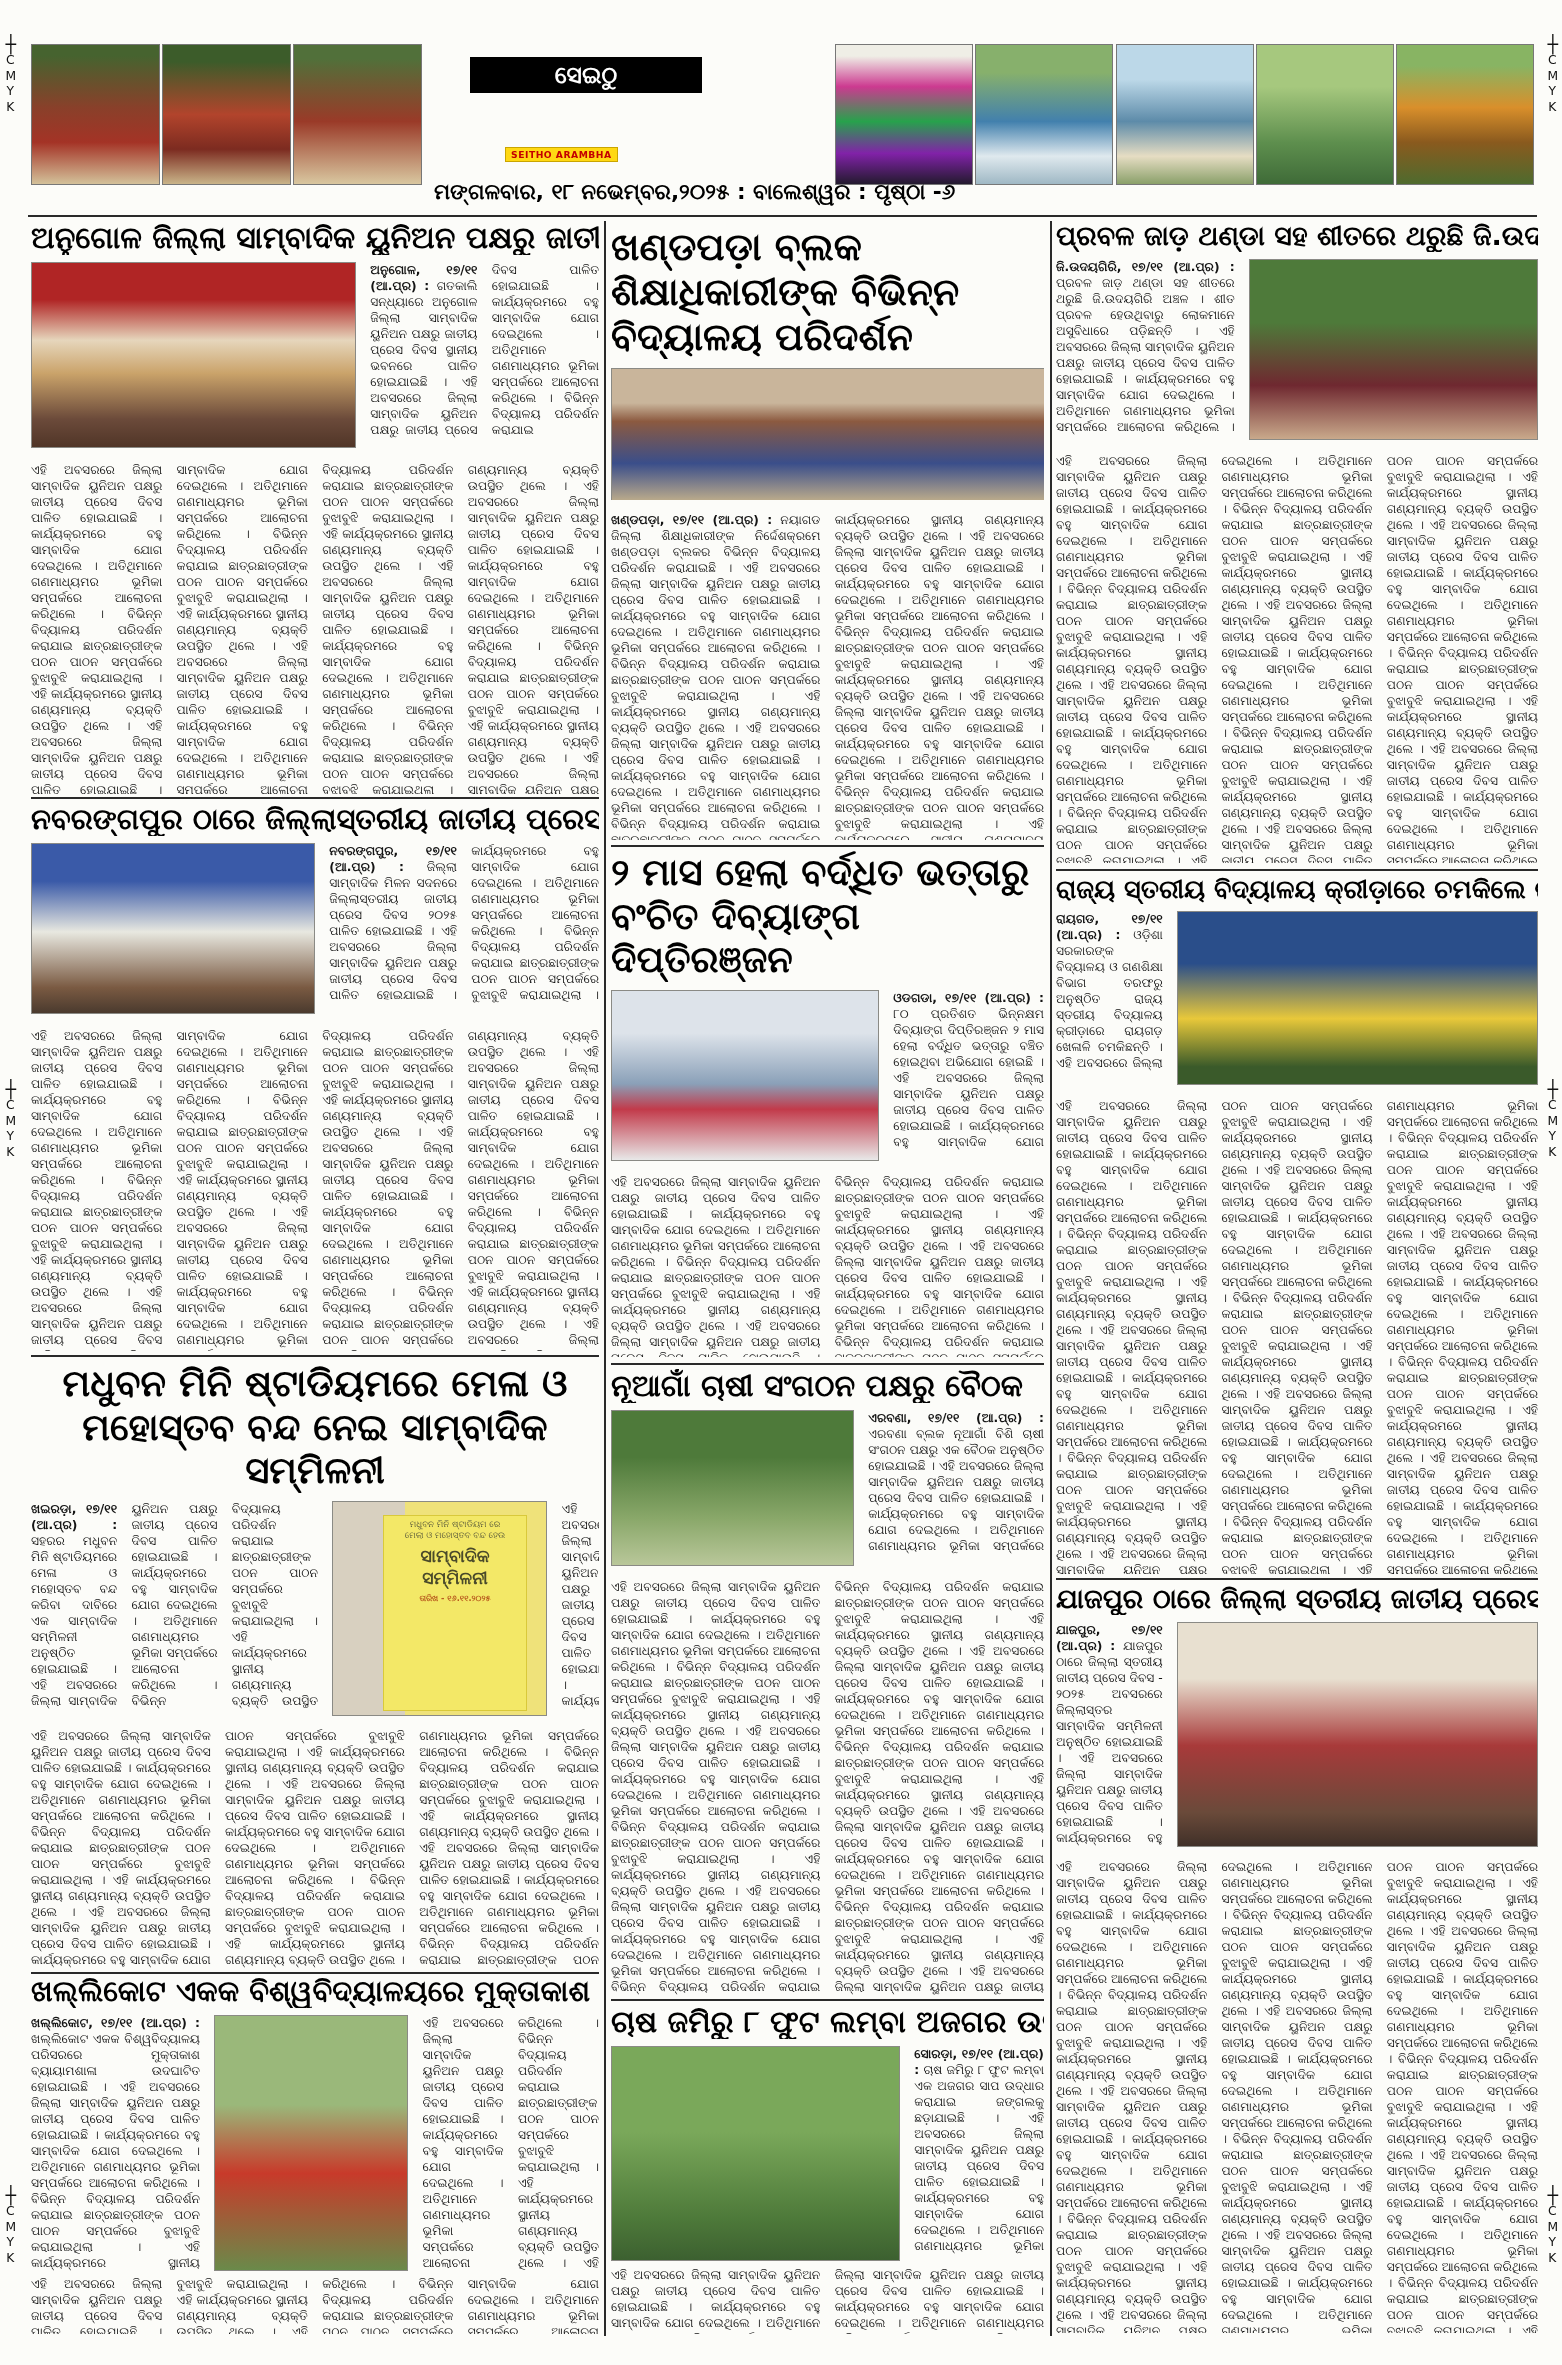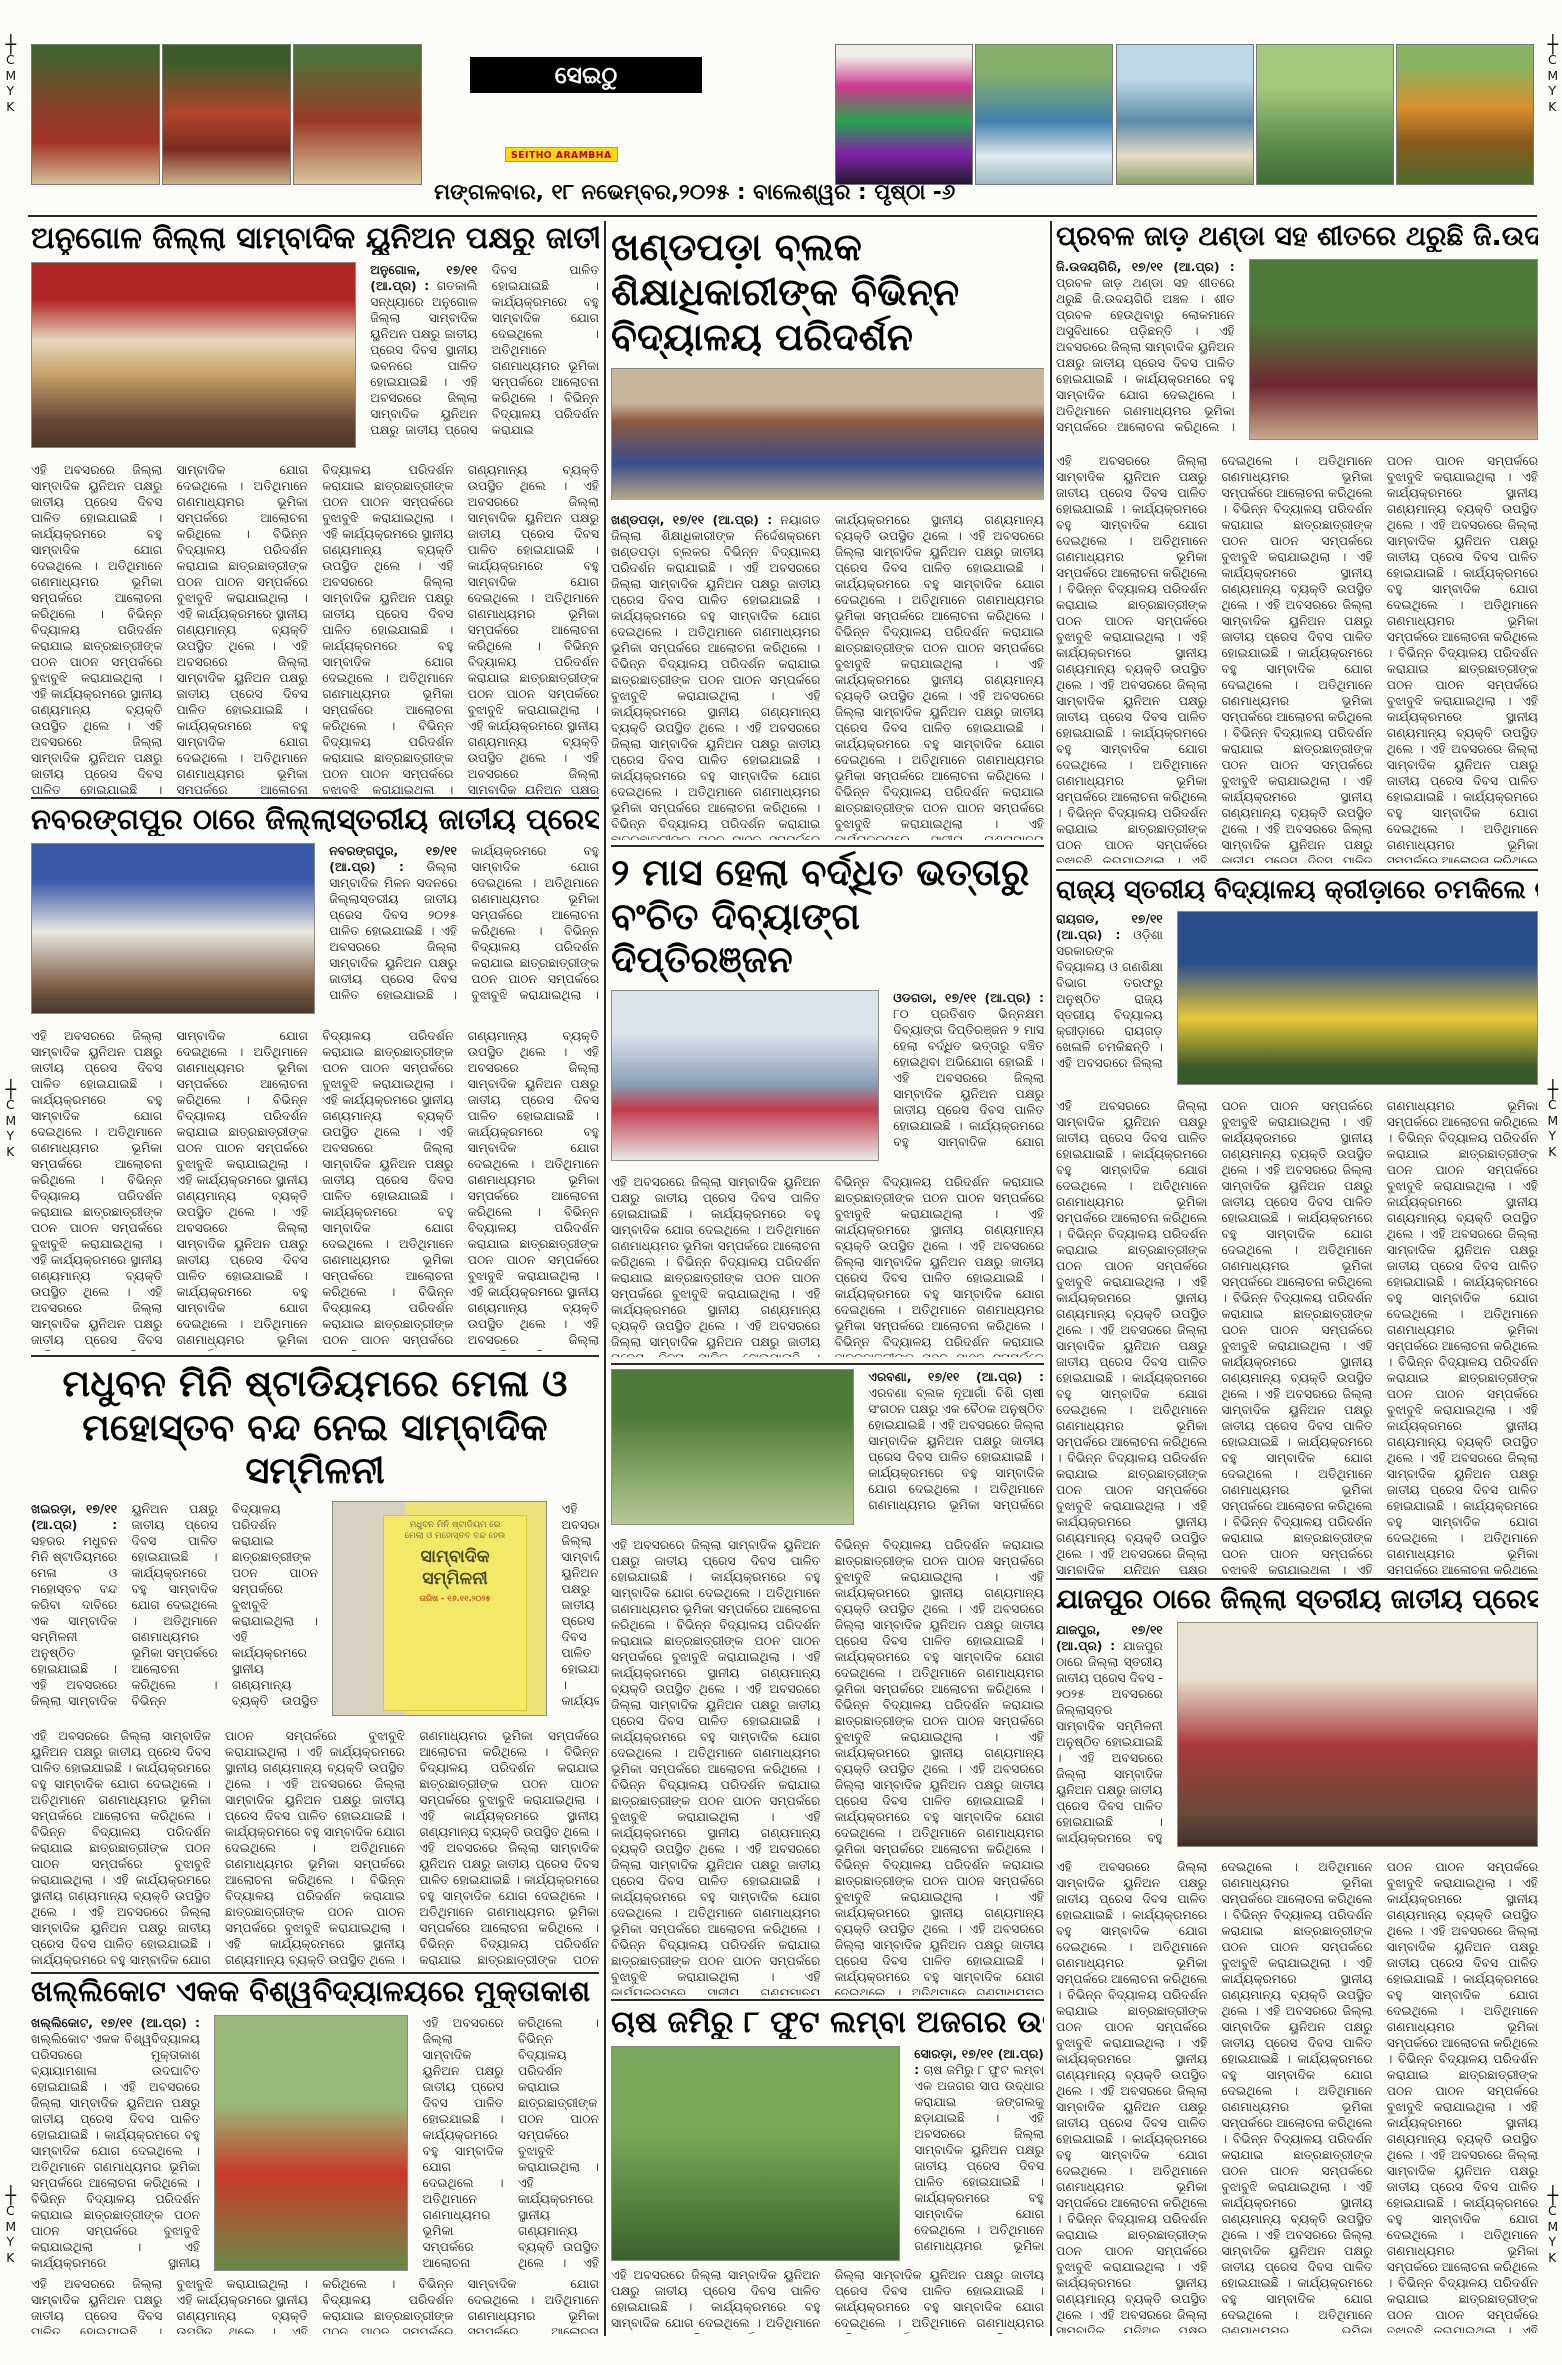--- a/index.html
+++ b/index.html
@@ -180,20 +180,21 @@
           <span class="b-l">ସାମ୍ବାଦିକ ସମ୍ମିଳନୀ</span>
           <span class="b-d">ତାରିଖ - ୧୬.୧୧.୨୦୨୫</span>
         </div>
       </div>
       <div class="cols" style="column-count:1;"> ଏହି ଅବସରରେ ଜିଲ୍ଲା ସାମ୍ବାଦିକ ୟୁନିଅନ ପକ୍ଷରୁ ଜାତୀୟ ପ୍ରେସ ଦିବସ ପାଳିତ ହୋଇଯାଇଛି । କାର୍ଯ୍ୟକ୍ରମରେ ବହୁ ସାମ୍ବାଦିକ ଯୋଗ ଦେଇଥିଲେ । ଅତିଥିମାନେ ଗଣମାଧ୍ୟମର ଭୂମିକା ସମ୍ପର୍କରେ ଆଲୋଚନା କରିଥିଲେ । ବିଭିନ୍ନ ବିଦ୍ୟାଳୟ ପରିଦର୍ଶନ କରାଯାଇ ଛାତ୍ରଛାତ୍ରୀଙ୍କ ପଠନ ପାଠନ ସମ୍ପର୍କରେ ବୁଝାବୁଝି କରାଯାଇଥିଲା । ଏହି କାର୍ଯ୍ୟକ୍ରମରେ ସ୍ଥାନୀୟ ଗଣ୍ୟମାନ୍ୟ ବ୍ୟକ୍ତି ଉପସ୍ଥିତ ଥିଲେ । ଏହି ଅବସରରେ ଜିଲ୍ଲା ସାମ୍ବାଦିକ ୟୁନିଅନ ପକ୍ଷରୁ ଜାତୀୟ ପ୍ରେସ ଦିବସ ପାଳିତ ହୋଇଯାଇଛି । କାର୍ଯ୍ୟକ୍ରମରେ ବହୁ ସାମ୍ବାଦିକ ଯୋଗ ଦେଇଥିଲେ । ଅତିଥିମାନେ ଗଣମାଧ୍ୟମର ଭୂମିକା ସମ୍ପର୍କରେ ଆଲୋଚନା କରିଥିଲେ । ବିଭିନ୍ନ ବିଦ୍ୟାଳୟ ପରିଦର୍ଶନ କରାଯାଇ ଛାତ୍ରଛାତ୍ରୀଙ୍କ ପଠନ ପାଠନ ସମ୍ପର୍କରେ ବୁଝାବୁଝି କରାଯାଇଥିଲା । ଏହି କାର୍ଯ୍ୟକ୍ରମରେ ସ୍ଥାନୀୟ ଗଣ୍ୟମାନ୍ୟ ବ୍ୟକ୍ତି ଉପସ୍ଥିତ ଥିଲେ । </div>
     </div>
     <div class="cols rest" style="column-count:3;"> ଏହି ଅବସରରେ ଜିଲ୍ଲା ସାମ୍ବାଦିକ ୟୁନିଅନ ପକ୍ଷରୁ ଜାତୀୟ ପ୍ରେସ ଦିବସ ପାଳିତ ହୋଇଯାଇଛି । କାର୍ଯ୍ୟକ୍ରମରେ ବହୁ ସାମ୍ବାଦିକ ଯୋଗ ଦେଇଥିଲେ । ଅତିଥିମାନେ ଗଣମାଧ୍ୟମର ଭୂମିକା ସମ୍ପର୍କରେ ଆଲୋଚନା କରିଥିଲେ । ବିଭିନ୍ନ ବିଦ୍ୟାଳୟ ପରିଦର୍ଶନ କରାଯାଇ ଛାତ୍ରଛାତ୍ରୀଙ୍କ ପଠନ ପାଠନ ସମ୍ପର୍କରେ ବୁଝାବୁଝି କରାଯାଇଥିଲା । ଏହି କାର୍ଯ୍ୟକ୍ରମରେ ସ୍ଥାନୀୟ ଗଣ୍ୟମାନ୍ୟ ବ୍ୟକ୍ତି ଉପସ୍ଥିତ ଥିଲେ । ଏହି ଅବସରରେ ଜିଲ୍ଲା ସାମ୍ବାଦିକ ୟୁନିଅନ ପକ୍ଷରୁ ଜାତୀୟ ପ୍ରେସ ଦିବସ ପାଳିତ ହୋଇଯାଇଛି । କାର୍ଯ୍ୟକ୍ରମରେ ବହୁ ସାମ୍ବାଦିକ ଯୋଗ ଦେଇଥିଲେ । ଅତିଥିମାନେ ଗଣମାଧ୍ୟମର ଭୂମିକା ସମ୍ପର୍କରେ ଆଲୋଚନା କରିଥିଲେ । ବିଭିନ୍ନ ବିଦ୍ୟାଳୟ ପରିଦର୍ଶନ କରାଯାଇ ଛାତ୍ରଛାତ୍ରୀଙ୍କ ପଠନ ପାଠନ ସମ୍ପର୍କରେ ବୁଝାବୁଝି କରାଯାଇଥିଲା । ଏହି କାର୍ଯ୍ୟକ୍ରମରେ ସ୍ଥାନୀୟ ଗଣ୍ୟମାନ୍ୟ ବ୍ୟକ୍ତି ଉପସ୍ଥିତ ଥିଲେ । ଏହି ଅବସରରେ ଜିଲ୍ଲା ସାମ୍ବାଦିକ ୟୁନିଅନ ପକ୍ଷରୁ ଜାତୀୟ ପ୍ରେସ ଦିବସ ପାଳିତ ହୋଇଯାଇଛି । କାର୍ଯ୍ୟକ୍ରମରେ ବହୁ ସାମ୍ବାଦିକ ଯୋଗ ଦେଇଥିଲେ । ଅତିଥିମାନେ ଗଣମାଧ୍ୟମର ଭୂମିକା ସମ୍ପର୍କରେ ଆଲୋଚନା କରିଥିଲେ । ବିଭିନ୍ନ ବିଦ୍ୟାଳୟ ପରିଦର୍ଶନ କରାଯାଇ ଛାତ୍ରଛାତ୍ରୀଙ୍କ ପଠନ ପାଠନ ସମ୍ପର୍କରେ ବୁଝାବୁଝି କରାଯାଇଥିଲା । ଏହି କାର୍ଯ୍ୟକ୍ରମରେ ସ୍ଥାନୀୟ ଗଣ୍ୟମାନ୍ୟ ବ୍ୟକ୍ତି ଉପସ୍ଥିତ ଥିଲେ । ଏହି ଅବସରରେ ଜିଲ୍ଲା ସାମ୍ବାଦିକ ୟୁନିଅନ ପକ୍ଷରୁ ଜାତୀୟ ପ୍ରେସ ଦିବସ ପାଳିତ ହୋଇଯାଇଛି । କାର୍ଯ୍ୟକ୍ରମରେ ବହୁ ସାମ୍ବାଦିକ ଯୋଗ ଦେଇଥିଲେ । ଅତିଥିମାନେ ଗଣମାଧ୍ୟମର ଭୂମିକା ସମ୍ପର୍କରେ ଆଲୋଚନା କରିଥିଲେ । ବିଭିନ୍ନ ବିଦ୍ୟାଳୟ ପରିଦର୍ଶନ କରାଯାଇ ଛାତ୍ରଛାତ୍ରୀଙ୍କ ପଠନ ପାଠନ ସମ୍ପର୍କରେ ବୁଝାବୁଝି କରାଯାଇଥିଲା । ଏହି କାର୍ଯ୍ୟକ୍ରମରେ ସ୍ଥାନୀୟ ଗଣ୍ୟମାନ୍ୟ ବ୍ୟକ୍ତି ଉପସ୍ଥିତ ଥିଲେ । ଏହି ଅବସରରେ ଜିଲ୍ଲା ସାମ୍ବାଦିକ ୟୁନିଅନ ପକ୍ଷରୁ ଜାତୀୟ ପ୍ରେସ ଦିବସ ପାଳିତ ହୋଇଯାଇଛି । କାର୍ଯ୍ୟକ୍ରମରେ ବହୁ ସାମ୍ବାଦିକ ଯୋଗ ଦେଇଥିଲେ । ଅତିଥିମାନେ ଗଣମାଧ୍ୟମର ଭୂମିକା ସମ୍ପର୍କରେ ଆଲୋଚନା କରିଥିଲେ । ବିଭିନ୍ନ ବିଦ୍ୟାଳୟ ପରିଦର୍ଶନ କରାଯାଇ ଛାତ୍ରଛାତ୍ରୀଙ୍କ ପଠନ ପାଠନ ସମ୍ପର୍କରେ ବୁଝାବୁଝି କରାଯାଇଥିଲା । ଏହି କାର୍ଯ୍ୟକ୍ରମରେ ସ୍ଥାନୀୟ ଗଣ୍ୟମାନ୍ୟ ବ୍ୟକ୍ତି ଉପସ୍ଥିତ ଥିଲେ । ଏହି ଅବସରରେ ଜିଲ୍ଲା ସାମ୍ବାଦିକ ୟୁନିଅନ ପକ୍ଷରୁ ଜାତୀୟ ପ୍ରେସ ଦିବସ ପାଳିତ ହୋଇଯାଇଛି । କାର୍ଯ୍ୟକ୍ରମରେ ବହୁ ସାମ୍ବାଦିକ ଯୋଗ ଦେଇଥିଲେ । ଅତିଥିମାନେ ଗଣମାଧ୍ୟମର ଭୂମିକା ସମ୍ପର୍କରେ ଆଲୋଚନା କରିଥିଲେ । ବିଭିନ୍ନ ବିଦ୍ୟାଳୟ ପରିଦର୍ଶନ କରାଯାଇ ଛାତ୍ରଛାତ୍ରୀଙ୍କ ପଠନ ପାଠନ ସମ୍ପର୍କରେ ବୁଝାବୁଝି କରାଯାଇଥିଲା । ଏହି କାର୍ଯ୍ୟକ୍ରମରେ ସ୍ଥାନୀୟ ଗଣ୍ୟମାନ୍ୟ ବ୍ୟକ୍ତି ଉପସ୍ଥିତ ଥିଲେ । ଏହି ଅବସରରେ ଜିଲ୍ଲା ସାମ୍ବାଦିକ ୟୁନିଅନ ପକ୍ଷରୁ ଜାତୀୟ ପ୍ରେସ ଦିବସ ପାଳିତ ହୋଇଯାଇଛି । କାର୍ଯ୍ୟକ୍ରମରେ ବହୁ ସାମ୍ବାଦିକ ଯୋଗ ଦେଇଥିଲେ । ଅତିଥିମାନେ ଗଣମାଧ୍ୟମର ଭୂମିକା ସମ୍ପର୍କରେ ଆଲୋଚନା କରିଥିଲେ । ବିଭିନ୍ନ ବିଦ୍ୟାଳୟ ପରିଦର୍ଶନ କରାଯାଇ ଛାତ୍ରଛାତ୍ରୀଙ୍କ ପଠନ ପାଠନ ସମ୍ପର୍କରେ ବୁଝାବୁଝି କରାଯାଇଥିଲା । ଏହି କାର୍ଯ୍ୟକ୍ରମରେ ସ୍ଥାନୀୟ ଗଣ୍ୟମାନ୍ୟ ବ୍ୟକ୍ତି ଉପସ୍ଥିତ ଥିଲେ । ଏହି ଅବସରରେ ଜିଲ୍ଲା ସାମ୍ବାଦିକ ୟୁନିଅନ ପକ୍ଷରୁ ଜାତୀୟ ପ୍ରେସ ଦିବସ ପାଳିତ ହୋଇଯାଇଛି । କାର୍ଯ୍ୟକ୍ରମରେ ବହୁ ସାମ୍ବାଦିକ ଯୋଗ ଦେଇଥିଲେ । ଅତିଥିମାନେ ଗଣମାଧ୍ୟମର ଭୂମିକା ସମ୍ପର୍କରେ ଆଲୋଚନା କରିଥିଲେ । ବିଭିନ୍ନ ବିଦ୍ୟାଳୟ ପରିଦର୍ଶନ କରାଯାଇ ଛାତ୍ରଛାତ୍ରୀଙ୍କ ପଠନ ପାଠନ ସମ୍ପର୍କରେ ବୁଝାବୁଝି କରାଯାଇଥିଲା । ଏହି କାର୍ଯ୍ୟକ୍ରମରେ ସ୍ଥାନୀୟ ଗଣ୍ୟମାନ୍ୟ ବ୍ୟକ୍ତି ଉପସ୍ଥିତ ଥିଲେ । </div>
   </div>
 
   <div class="art" style="left:611px;top:1369px;width:433px;height:626px;">
+    <h2 class="head" style="font-size:30px;">ନୂଆଗାଁ ଚାଷୀ ସଂଗଠନ ପକ୍ଷରୁ ବୈଠକ</h2>
     <div class="row1" style="height:156px;">
       <div class="photo ph-trees" style="width:241px;height:154px;"></div>
       <div class="cols" style="column-count:1;"><span class="lead">ଏରବଣା, ୧୭/୧୧ (ଆ.ପ୍ର) :</span> <span>ଏରବଣା ବ୍ଲକ ନୂଆଗାଁ ବିଶି ଚାଷୀ ସଂଗଠନ ପକ୍ଷରୁ ଏକ ବୈଠକ ଅନୁଷ୍ଠିତ ହୋଇଯାଇଛି । ଏହି ଅବସରରେ ଜିଲ୍ଲା ସାମ୍ବାଦିକ ୟୁନିଅନ ପକ୍ଷରୁ ଜାତୀୟ ପ୍ରେସ ଦିବସ ପାଳିତ ହୋଇଯାଇଛି । କାର୍ଯ୍ୟକ୍ରମରେ ବହୁ ସାମ୍ବାଦିକ ଯୋଗ ଦେଇଥିଲେ । ଅତିଥିମାନେ ଗଣମାଧ୍ୟମର ଭୂମିକା ସମ୍ପର୍କରେ ଆଲୋଚନା କରିଥିଲେ । ବିଭିନ୍ନ ବିଦ୍ୟାଳୟ ପରିଦର୍ଶନ କରାଯାଇ ଛାତ୍ରଛାତ୍ରୀଙ୍କ ପଠନ ପାଠନ ସମ୍ପର୍କରେ ବୁଝାବୁଝି କରାଯାଇଥିଲା । ଏହି କାର୍ଯ୍ୟକ୍ରମରେ ସ୍ଥାନୀୟ ଗଣ୍ୟମାନ୍ୟ ବ୍ୟକ୍ତି ଉପସ୍ଥିତ ଥିଲେ । ଏହି ଅବସରରେ ଜିଲ୍ଲା ସାମ୍ବାଦିକ ୟୁନିଅନ ପକ୍ଷରୁ ଜାତୀୟ ପ୍ରେସ ଦିବସ ପାଳିତ ହୋଇଯାଇଛି । କାର୍ଯ୍ୟକ୍ରମରେ ବହୁ ସାମ୍ବାଦିକ ଯୋଗ ଦେଇଥିଲେ । ଅତିଥିମାନେ ଗଣମାଧ୍ୟମର ଭୂମିକା ସମ୍ପର୍କରେ ଆଲୋଚନା କରିଥିଲେ । ବିଭିନ୍ନ ବିଦ୍ୟାଳୟ ପରିଦର୍ଶନ କରାଯାଇ ଛାତ୍ରଛାତ୍ରୀଙ୍କ ପଠନ ପାଠନ ସମ୍ପର୍କରେ ବୁଝାବୁଝି କରାଯାଇଥିଲା । ଏହି କାର୍ଯ୍ୟକ୍ରମରେ ସ୍ଥାନୀୟ ଗଣ୍ୟମାନ୍ୟ ବ୍ୟକ୍ତି ଉପସ୍ଥିତ ଥିଲେ । </span></div>
     </div>
     <div class="cols rest" style="column-count:2;"> ଏହି ଅବସରରେ ଜିଲ୍ଲା ସାମ୍ବାଦିକ ୟୁନିଅନ ପକ୍ଷରୁ ଜାତୀୟ ପ୍ରେସ ଦିବସ ପାଳିତ ହୋଇଯାଇଛି । କାର୍ଯ୍ୟକ୍ରମରେ ବହୁ ସାମ୍ବାଦିକ ଯୋଗ ଦେଇଥିଲେ । ଅତିଥିମାନେ ଗଣମାଧ୍ୟମର ଭୂମିକା ସମ୍ପର୍କରେ ଆଲୋଚନା କରିଥିଲେ । ବିଭିନ୍ନ ବିଦ୍ୟାଳୟ ପରିଦର୍ଶନ କରାଯାଇ ଛାତ୍ରଛାତ୍ରୀଙ୍କ ପଠନ ପାଠନ ସମ୍ପର୍କରେ ବୁଝାବୁଝି କରାଯାଇଥିଲା । ଏହି କାର୍ଯ୍ୟକ୍ରମରେ ସ୍ଥାନୀୟ ଗଣ୍ୟମାନ୍ୟ ବ୍ୟକ୍ତି ଉପସ୍ଥିତ ଥିଲେ । ଏହି ଅବସରରେ ଜିଲ୍ଲା ସାମ୍ବାଦିକ ୟୁନିଅନ ପକ୍ଷରୁ ଜାତୀୟ ପ୍ରେସ ଦିବସ ପାଳିତ ହୋଇଯାଇଛି । କାର୍ଯ୍ୟକ୍ରମରେ ବହୁ ସାମ୍ବାଦିକ ଯୋଗ ଦେଇଥିଲେ । ଅତିଥିମାନେ ଗଣମାଧ୍ୟମର ଭୂମିକା ସମ୍ପର୍କରେ ଆଲୋଚନା କରିଥିଲେ । ବିଭିନ୍ନ ବିଦ୍ୟାଳୟ ପରିଦର୍ଶନ କରାଯାଇ ଛାତ୍ରଛାତ୍ରୀଙ୍କ ପଠନ ପାଠନ ସମ୍ପର୍କରେ ବୁଝାବୁଝି କରାଯାଇଥିଲା । ଏହି କାର୍ଯ୍ୟକ୍ରମରେ ସ୍ଥାନୀୟ ଗଣ୍ୟମାନ୍ୟ ବ୍ୟକ୍ତି ଉପସ୍ଥିତ ଥିଲେ । ଏହି ଅବସରରେ ଜିଲ୍ଲା ସାମ୍ବାଦିକ ୟୁନିଅନ ପକ୍ଷରୁ ଜାତୀୟ ପ୍ରେସ ଦିବସ ପାଳିତ ହୋଇଯାଇଛି । କାର୍ଯ୍ୟକ୍ରମରେ ବହୁ ସାମ୍ବାଦିକ ଯୋଗ ଦେଇଥିଲେ । ଅତିଥିମାନେ ଗଣମାଧ୍ୟମର ଭୂମିକା ସମ୍ପର୍କରେ ଆଲୋଚନା କରିଥିଲେ । ବିଭିନ୍ନ ବିଦ୍ୟାଳୟ ପରିଦର୍ଶନ କରାଯାଇ ଛାତ୍ରଛାତ୍ରୀଙ୍କ ପଠନ ପାଠନ ସମ୍ପର୍କରେ ବୁଝାବୁଝି କରାଯାଇଥିଲା । ଏହି କାର୍ଯ୍ୟକ୍ରମରେ ସ୍ଥାନୀୟ ଗଣ୍ୟମାନ୍ୟ ବ୍ୟକ୍ତି ଉପସ୍ଥିତ ଥିଲେ । ଏହି ଅବସରରେ ଜିଲ୍ଲା ସାମ୍ବାଦିକ ୟୁନିଅନ ପକ୍ଷରୁ ଜାତୀୟ ପ୍ରେସ ଦିବସ ପାଳିତ ହୋଇଯାଇଛି । କାର୍ଯ୍ୟକ୍ରମରେ ବହୁ ସାମ୍ବାଦିକ ଯୋଗ ଦେଇଥିଲେ । ଅତିଥିମାନେ ଗଣମାଧ୍ୟମର ଭୂମିକା ସମ୍ପର୍କରେ ଆଲୋଚନା କରିଥିଲେ । ବିଭିନ୍ନ ବିଦ୍ୟାଳୟ ପରିଦର୍ଶନ କରାଯାଇ ଛାତ୍ରଛାତ୍ରୀଙ୍କ ପଠନ ପାଠନ ସମ୍ପର୍କରେ ବୁଝାବୁଝି କରାଯାଇଥିଲା । ଏହି କାର୍ଯ୍ୟକ୍ରମରେ ସ୍ଥାନୀୟ ଗଣ୍ୟମାନ୍ୟ ବ୍ୟକ୍ତି ଉପସ୍ଥିତ ଥିଲେ । ଏହି ଅବସରରେ ଜିଲ୍ଲା ସାମ୍ବାଦିକ ୟୁନିଅନ ପକ୍ଷରୁ ଜାତୀୟ ପ୍ରେସ ଦିବସ ପାଳିତ ହୋଇଯାଇଛି । କାର୍ଯ୍ୟକ୍ରମରେ ବହୁ ସାମ୍ବାଦିକ ଯୋଗ ଦେଇଥିଲେ । ଅତିଥିମାନେ ଗଣମାଧ୍ୟମର ଭୂମିକା ସମ୍ପର୍କରେ ଆଲୋଚନା କରିଥିଲେ । ବିଭିନ୍ନ ବିଦ୍ୟାଳୟ ପରିଦର୍ଶନ କରାଯାଇ ଛାତ୍ରଛାତ୍ରୀଙ୍କ ପଠନ ପାଠନ ସମ୍ପର୍କରେ ବୁଝାବୁଝି କରାଯାଇଥିଲା । ଏହି କାର୍ଯ୍ୟକ୍ରମରେ ସ୍ଥାନୀୟ ଗଣ୍ୟମାନ୍ୟ ବ୍ୟକ୍ତି ଉପସ୍ଥିତ ଥିଲେ । ଏହି ଅବସରରେ ଜିଲ୍ଲା ସାମ୍ବାଦିକ ୟୁନିଅନ ପକ୍ଷରୁ ଜାତୀୟ ପ୍ରେସ ଦିବସ ପାଳିତ ହୋଇଯାଇଛି । କାର୍ଯ୍ୟକ୍ରମରେ ବହୁ ସାମ୍ବାଦିକ ଯୋଗ ଦେଇଥିଲେ । ଅତିଥିମାନେ ଗଣମାଧ୍ୟମର ଭୂମିକା ସମ୍ପର୍କରେ ଆଲୋଚନା କରିଥିଲେ । ବିଭିନ୍ନ ବିଦ୍ୟାଳୟ ପରିଦର୍ଶନ କରାଯାଇ ଛାତ୍ରଛାତ୍ରୀଙ୍କ ପଠନ ପାଠନ ସମ୍ପର୍କରେ ବୁଝାବୁଝି କରାଯାଇଥିଲା । ଏହି କାର୍ଯ୍ୟକ୍ରମରେ ସ୍ଥାନୀୟ ଗଣ୍ୟମାନ୍ୟ ବ୍ୟକ୍ତି ଉପସ୍ଥିତ ଥିଲେ । ଏହି ଅବସରରେ ଜିଲ୍ଲା ସାମ୍ବାଦିକ ୟୁନିଅନ ପକ୍ଷରୁ ଜାତୀୟ ପ୍ରେସ ଦିବସ ପାଳିତ ହୋଇଯାଇଛି । କାର୍ଯ୍ୟକ୍ରମରେ ବହୁ ସାମ୍ବାଦିକ ଯୋଗ ଦେଇଥିଲେ । ଅତିଥିମାନେ ଗଣମାଧ୍ୟମର ଭୂମିକା ସମ୍ପର୍କରେ ଆଲୋଚନା କରିଥିଲେ । ବିଭିନ୍ନ ବିଦ୍ୟାଳୟ ପରିଦର୍ଶନ କରାଯାଇ ଛାତ୍ରଛାତ୍ରୀଙ୍କ ପଠନ ପାଠନ ସମ୍ପର୍କରେ ବୁଝାବୁଝି କରାଯାଇଥିଲା । ଏହି କାର୍ଯ୍ୟକ୍ରମରେ ସ୍ଥାନୀୟ ଗଣ୍ୟମାନ୍ୟ ବ୍ୟକ୍ତି ଉପସ୍ଥିତ ଥିଲେ । ଏହି ଅବସରରେ ଜିଲ୍ଲା ସାମ୍ବାଦିକ ୟୁନିଅନ ପକ୍ଷରୁ ଜାତୀୟ ପ୍ରେସ ଦିବସ ପାଳିତ ହୋଇଯାଇଛି । କାର୍ଯ୍ୟକ୍ରମରେ ବହୁ ସାମ୍ବାଦିକ ଯୋଗ ଦେଇଥିଲେ । ଅତିଥିମାନେ ଗଣମାଧ୍ୟମର ଭୂମିକା ସମ୍ପର୍କରେ ଆଲୋଚନା କରିଥିଲେ । ବିଭିନ୍ନ ବିଦ୍ୟାଳୟ ପରିଦର୍ଶନ କରାଯାଇ ଛାତ୍ରଛାତ୍ରୀଙ୍କ ପଠନ ପାଠନ ସମ୍ପର୍କରେ ବୁଝାବୁଝି କରାଯାଇଥିଲା । ଏହି କାର୍ଯ୍ୟକ୍ରମରେ ସ୍ଥାନୀୟ ଗଣ୍ୟମାନ୍ୟ ବ୍ୟକ୍ତି ଉପସ୍ଥିତ ଥିଲେ । ଏହି ଅବସରରେ ଜିଲ୍ଲା ସାମ୍ବାଦିକ ୟୁନିଅନ ପକ୍ଷରୁ ଜାତୀୟ ପ୍ରେସ ଦିବସ ପାଳିତ ହୋଇଯାଇଛି । କାର୍ଯ୍ୟକ୍ରମରେ ବହୁ ସାମ୍ବାଦିକ ଯୋଗ ଦେଇଥିଲେ । ଅତିଥିମାନେ ଗଣମାଧ୍ୟମର ଭୂମିକା ସମ୍ପର୍କରେ ଆଲୋଚନା କରିଥିଲେ । ବିଭିନ୍ନ ବିଦ୍ୟାଳୟ ପରିଦର୍ଶନ କରାଯାଇ ଛାତ୍ରଛାତ୍ରୀଙ୍କ ପଠନ ପାଠନ ସମ୍ପର୍କରେ ବୁଝାବୁଝି କରାଯାଇଥିଲା । ଏହି କାର୍ଯ୍ୟକ୍ରମରେ ସ୍ଥାନୀୟ ଗଣ୍ୟମାନ୍ୟ ବ୍ୟକ୍ତି ଉପସ୍ଥିତ ଥିଲେ । </div>
   </div>
 
   <div class="art" style="left:1056px;top:1584px;width:482px;height:749px;">
     <h2 class="head" style="font-size:27px;">ଯାଜପୁର ଠାରେ ଜିଲ୍ଲା ସ୍ତରୀୟ ଜାତୀୟ ପ୍ରେସ ଦିବସ ପାଳିତ</h2>
     <div class="row1" style="height:225px;">

